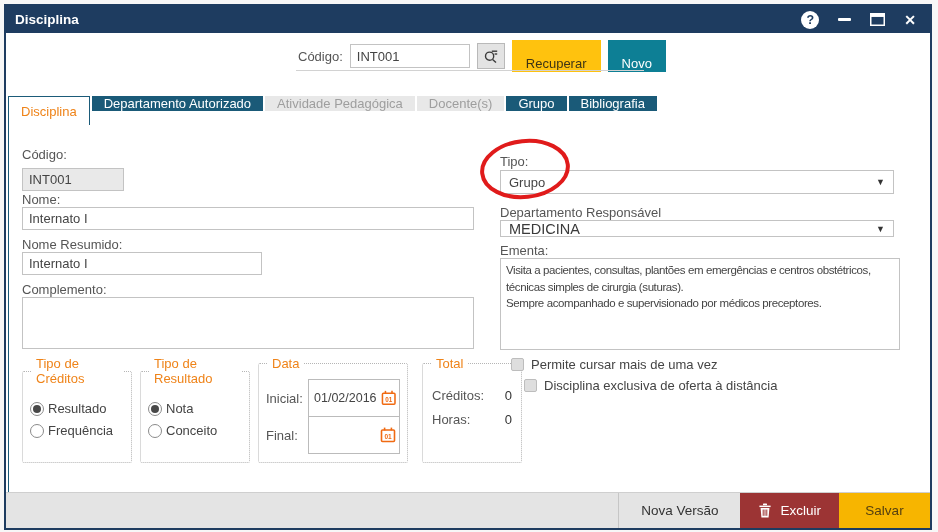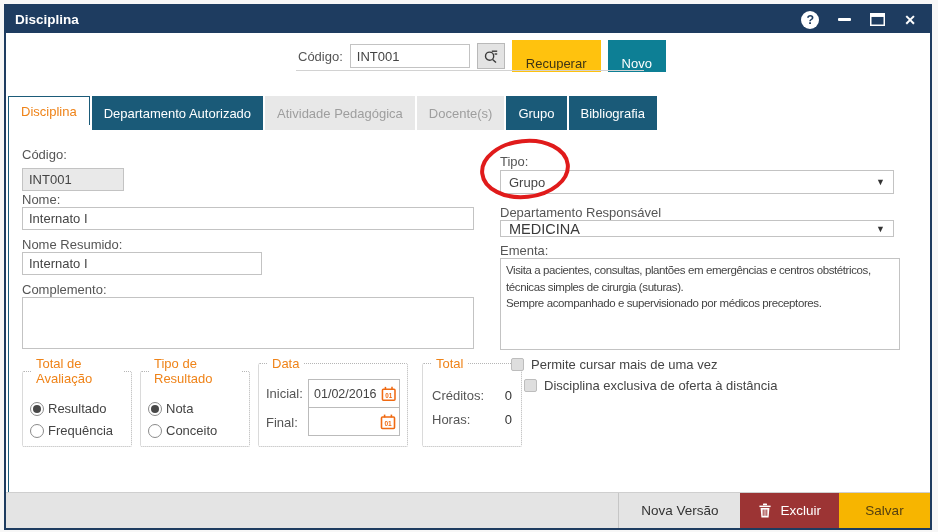--- a/index.html
+++ b/index.html
@@ -28,21 +28,21 @@
   .search-btn { width: 28px; height: 26px; background: #e3e3e3; border: 1px solid #b9b9b9;
     display: flex; align-items: center; justify-content: center; cursor: pointer; }
   .btn { border: none; font-family: "Liberation Sans", sans-serif; font-size: 13px;
     height: 22px; padding: 16px 14px; cursor: pointer; }
   .btn-recuperar { background: #ffc20e; color: #3e3415; }
   .btn-novo { background: #0d7f95; color: #fff; }
   .header-sep { position: absolute; left: 290px; top: 64px; width: 348px; height: 1px; background: #d2d2d2; }
 
   
   .tabbar { position: absolute; left: 2px; top: 90px; display: flex; gap: 2px; align-items: flex-start; }
-  .tab { height: 34px; padding: 0 12px; font-size: 13px; display: flex; align-items: center; cursor: pointer; }
+  .tab { height: 15px; padding: 0 12px; font-size: 13px; display: flex; align-items: center; cursor: pointer; }
   .tab.active { background: #fff; color: #ef8318; height: 29px;
     border: 1px solid #1b5b79; border-bottom: none; }
   .tab.enabled { background: #1a5a78; color: #fff; }
   .tab.disabled { background: #e8e8e8; color: #9e9e9e; cursor: default; }
   .panel-border { position: absolute; left: 2px; top: 119px; width: 1px; height: 367px; background: #1b5b79; }
 
   
   .field-label { position: absolute; font-size: 13px; color: #555; }
   .ta { border: 1px solid #c3c3c3; font-family: "Liberation Sans", sans-serif;
     color: #444; resize: none; outline: none; padding: 3px 5px; }
@@ -59,21 +59,21 @@
   fieldset legend { color: #ef8318; font-size: 13px; padding: 0 4px; margin-left: 2px; }
   .radio-row { display: flex; align-items: center; gap: 4px; margin-top: 7px; cursor: pointer; }
   .radio { width: 14px; height: 14px; border-radius: 50%; border: 1px solid #8b8b8b; background: #fff;
     display: flex; align-items: center; justify-content: center; flex: none; }
   .radio.checked::after { content: ""; width: 8px; height: 8px; border-radius: 50%; background: #484848; }
   .radio-row span.rlbl { font-size: 13px; color: #444; }
 
   .fs-data { width: 150px; }
   .date-row { display: flex; align-items: center; }
   .date-row .dlbl { width: 42px; font-size: 13px; color: #555; }
-  .dateinput { width: 92px; height: 29px; border: 1px solid #bbb; background: #fff;
+  .dateinput { width: 92px; height: 38px; border: 1px solid #bbb; background: #fff;
     display: flex; align-items: center; padding: 0 3px 0 5px; cursor: text; }
   .dateinput .dval { flex: 1; font-size: 12.5px; color: #444; text-align: right; padding-right: 4px; }
   .date-row + .date-row .dateinput { margin-top: -1px; }
 
   .fs-total { width: 100px; }
   .total-row { display: flex; justify-content: space-between; margin-top: 9px; padding: 0 2px; }
   .total-row .tlbl { font-size: 13px; color: #555; }
   .total-row .tval { font-size: 13px; color: #333; }
 
   
@@ -156,21 +156,21 @@
   <input type="text" class="in-nome" value="Internato I" style="">
 
   <span class="field-label" style="left:16px; top:231px;">Nome Resumido:</span>
   <input type="text" class="in-nomeres" value="Internato I" style="">
 
   <span class="field-label" style="left:16px; top:276px;">Complemento:</span>
   <textarea class="ta in-compl" style=""></textarea>
 
   <div class="fieldsets">
     <fieldset style="width:110px;">
-      <legend>Total de Avaliação</legend>
+      <legend>Tipo de Créditos</legend>
       <div class="radio-row">
         <span class="radio checked"></span>
         <span class="rlbl">Resultado</span>
       </div>
       <div class="radio-row">
         <span class="radio"></span>
         <span class="rlbl">Frequência</span>
       </div>
     </fieldset>
 

